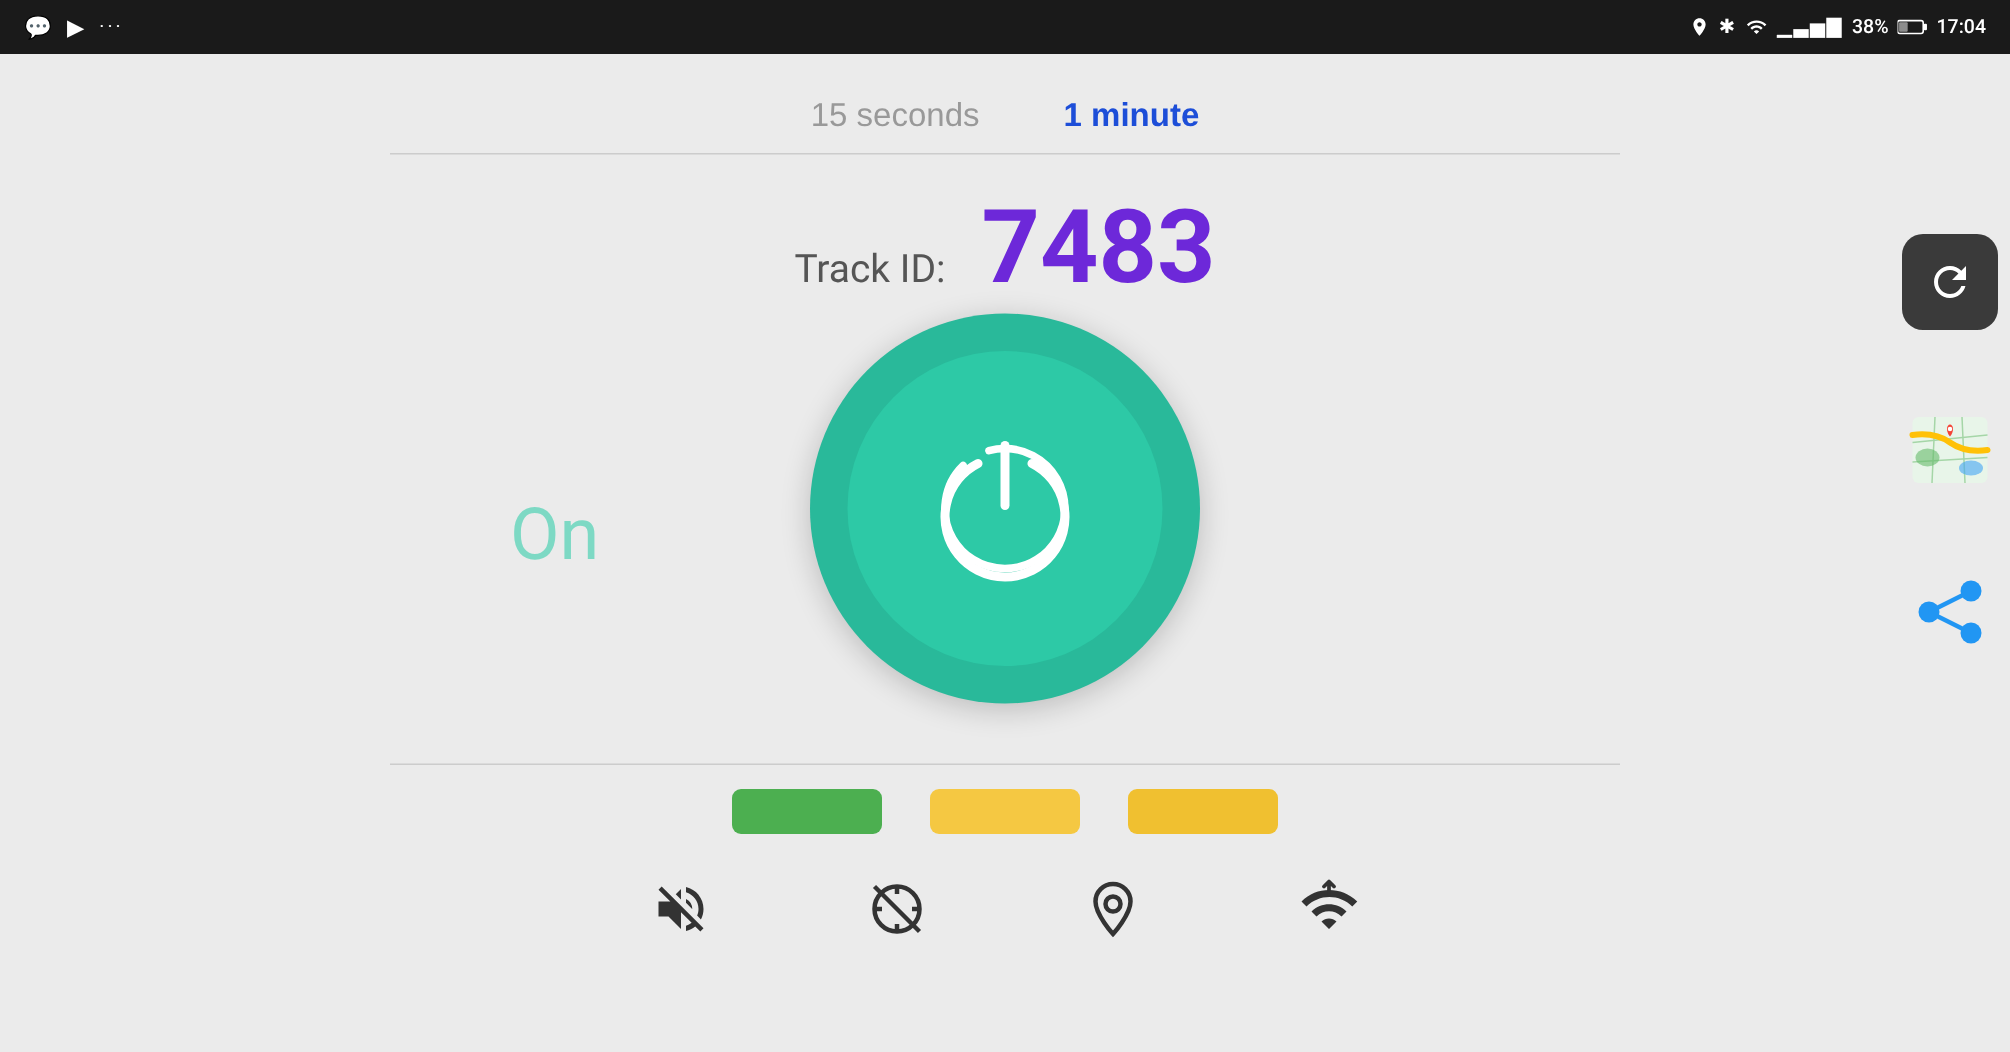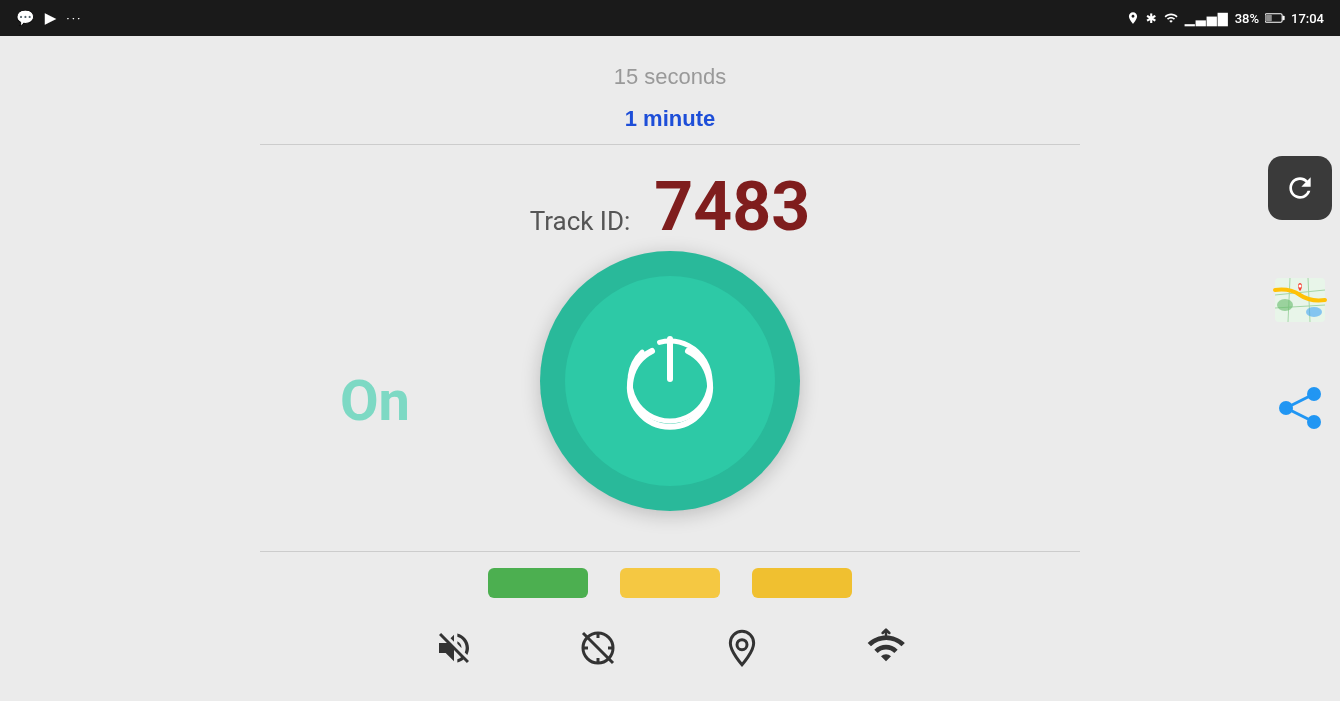--- a/index.html
+++ b/index.html
@@ -63,21 +63,20 @@
     }
 
     
     .interval-tabs {
       display: flex;
       align-items: center;
       margin-top: 20px;
       gap: 0;
       width: 900px;
       justify-content: center;
-      flex-direction: column;
     }
     .interval-tab {
       padding: 8px 28px;
       font-size: 22px;
       color: #999;
       cursor: pointer;
       background: none;
       border: none;
       outline: none;
     }
@@ -101,21 +100,21 @@
       margin-top: 28px;
       gap: 24px;
     }
     .track-id-label {
       font-size: 26px;
       color: #555;
     }
     .track-id-value {
       font-size: 68px;
       font-weight: bold;
-      color: #7f1d1d;
+      color: #6d28d9;
       line-height: 1;
     }
 
     
     .power-btn-container {
       position: relative;
       margin-top: 10px;
     }
     .power-btn-outer {
       width: 260px;
@@ -142,23 +141,23 @@
       height: 120px;
       position: relative;
     }
 
     
     .on-label {
       position: absolute;
       left: -200px;
       top: 50%;
       transform: translateY(-20%);
-      font-size: 56px;
+      font-size: 48px;
       color: #7dd9c4;
-      font-weight: 700;
+      font-weight: 400;
     }
 
     
     .bottom-divider {
       width: 820px;
       height: 1px;
       background: #ccc;
       margin-top: 40px;
     }
 

